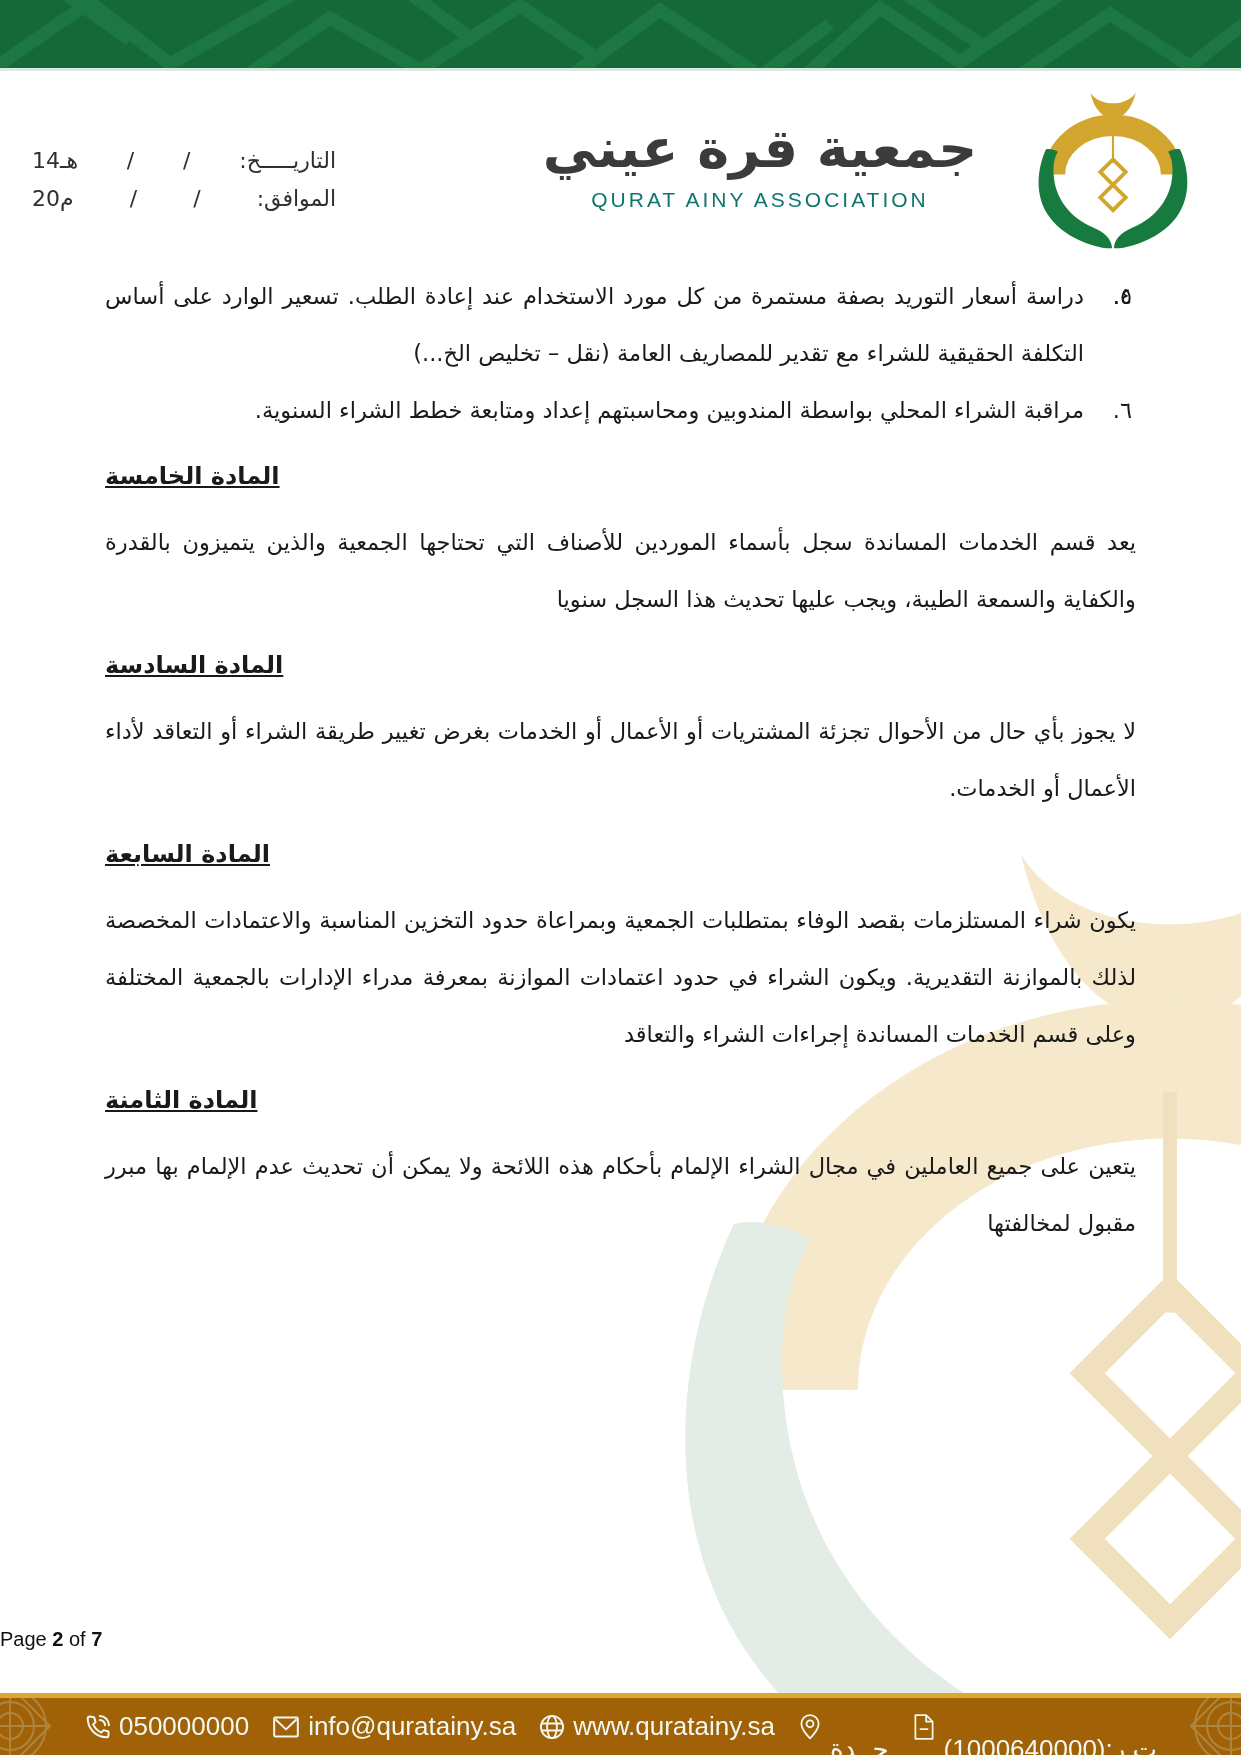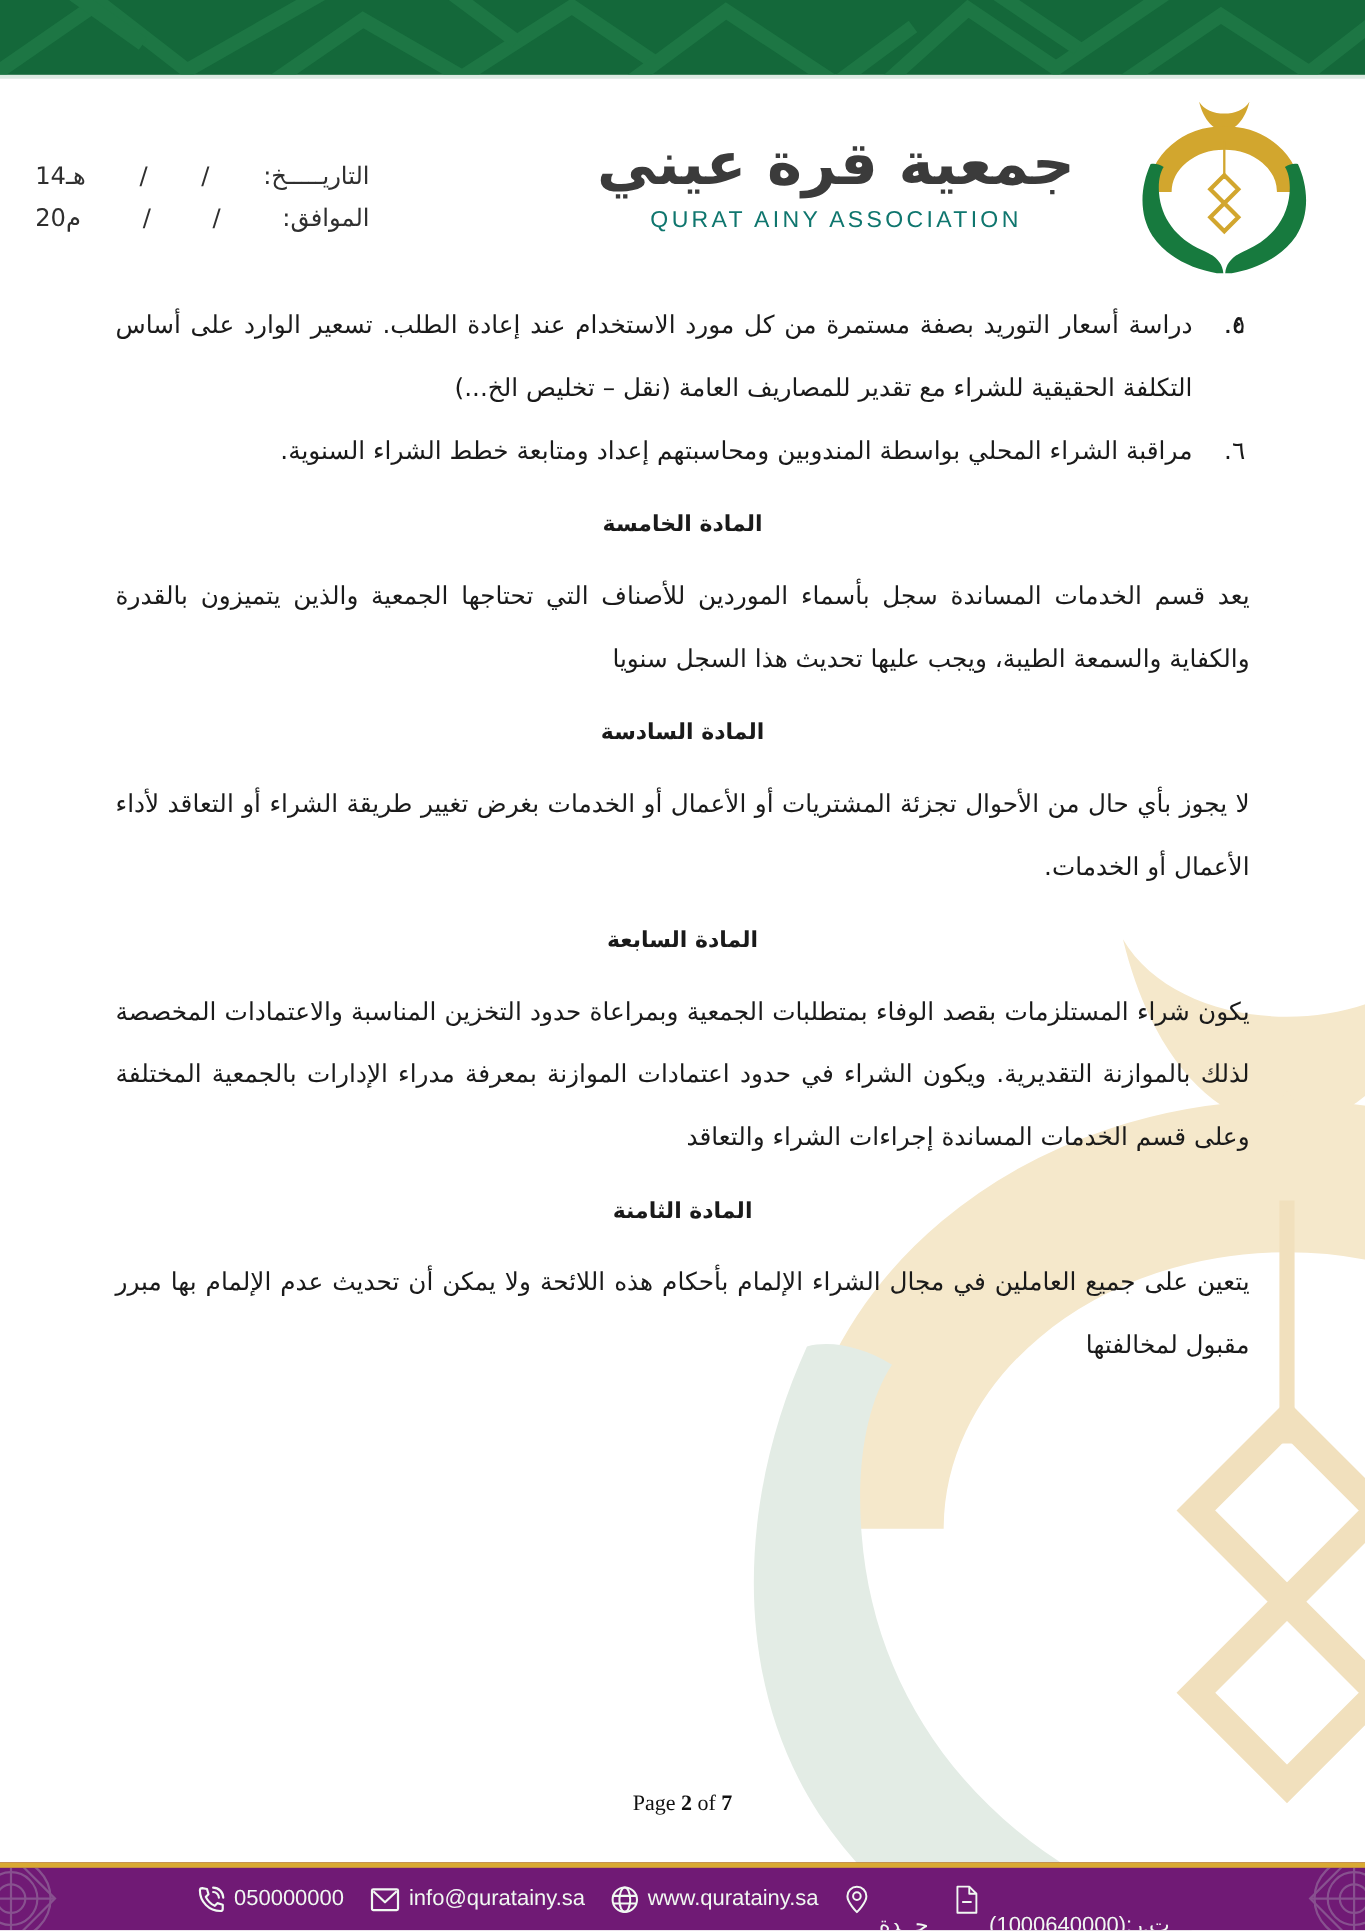--- a/index.html
+++ b/index.html
@@ -26,32 +26,32 @@
 
   
   .watermark{position:absolute;left:590px;top:760px;width:1160px;z-index:0;pointer-events:none;}
   .watermark svg{display:block;width:100%;height:auto;}
 
   
   .content{position:absolute;top:268px;right:105px;left:105px;z-index:2;direction:rtl;
            font-size:22.5px;line-height:57px;color:#1a1a1a;text-align:justify;}
   .list-item{position:relative;padding-right:52px;}
   .list-marker{position:absolute;right:4px;top:0;}
-  .section-title{font-weight:bold;font-size:20px;text-align:center;margin:9px 0 9px 0;}
+  .section-title{font-weight:bold;font-size:24px;text-align:left;margin:9px 0 9px 0;text-decoration:underline;}
   .paragraph{margin:0;}
 
   
-  .page-num{position:absolute;top:1628px;left:0;right:0;text-align:center;z-index:2;
-            font-family:Liberation Serif, serif;font-size:20px;color:#111;}
+  .page-num{position:absolute;top:1628px;left:0;right:0;z-index:2;
+            font-family:Liberation Sans, sans-serif;font-size:20px;color:#111;}
   .page-num .b{font-weight:bold;}
 
   
-  .footer-bar{position:absolute;left:0;bottom:0;width:1241px;height:57px;background:#701a75;
+  .footer-bar{position:absolute;left:0;bottom:0;width:1241px;height:57px;background:#a16207;
               border-top:5px solid #d9a933;z-index:3;display:flex;align-items:center;justify-content:center;
-              gap:22px;color:#f1f8f2;font-size:20px;
+              gap:22px;color:#f1f8f2;font-size:26px;
               font-family:"Liberation Sans","DejaVu Sans",sans-serif;overflow:hidden;}
   .footer-item{display:flex;align-items:center;gap:7px;white-space:nowrap;z-index:2;}
   .footer-item svg{display:block;}
   .rtl-text{direction:rtl;unicode-bidi:isolate;margin-top:46px;}
   .corner-pattern{position:absolute;top:0;bottom:0;width:110px;opacity:.26;z-index:1;}
   .corner-pattern.left{left:-18px;}
   .corner-pattern.right{right:-18px;transform:scaleX(-1);}
 </style>
 </head>
 <body>

